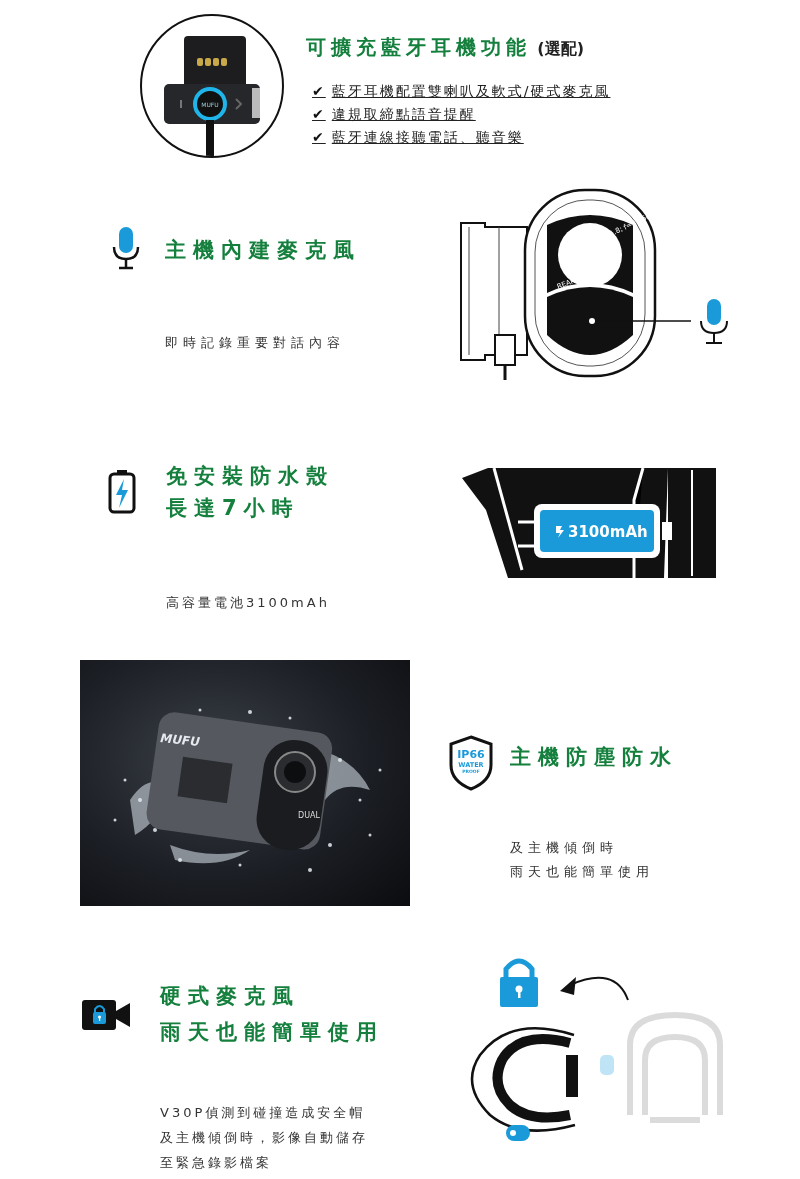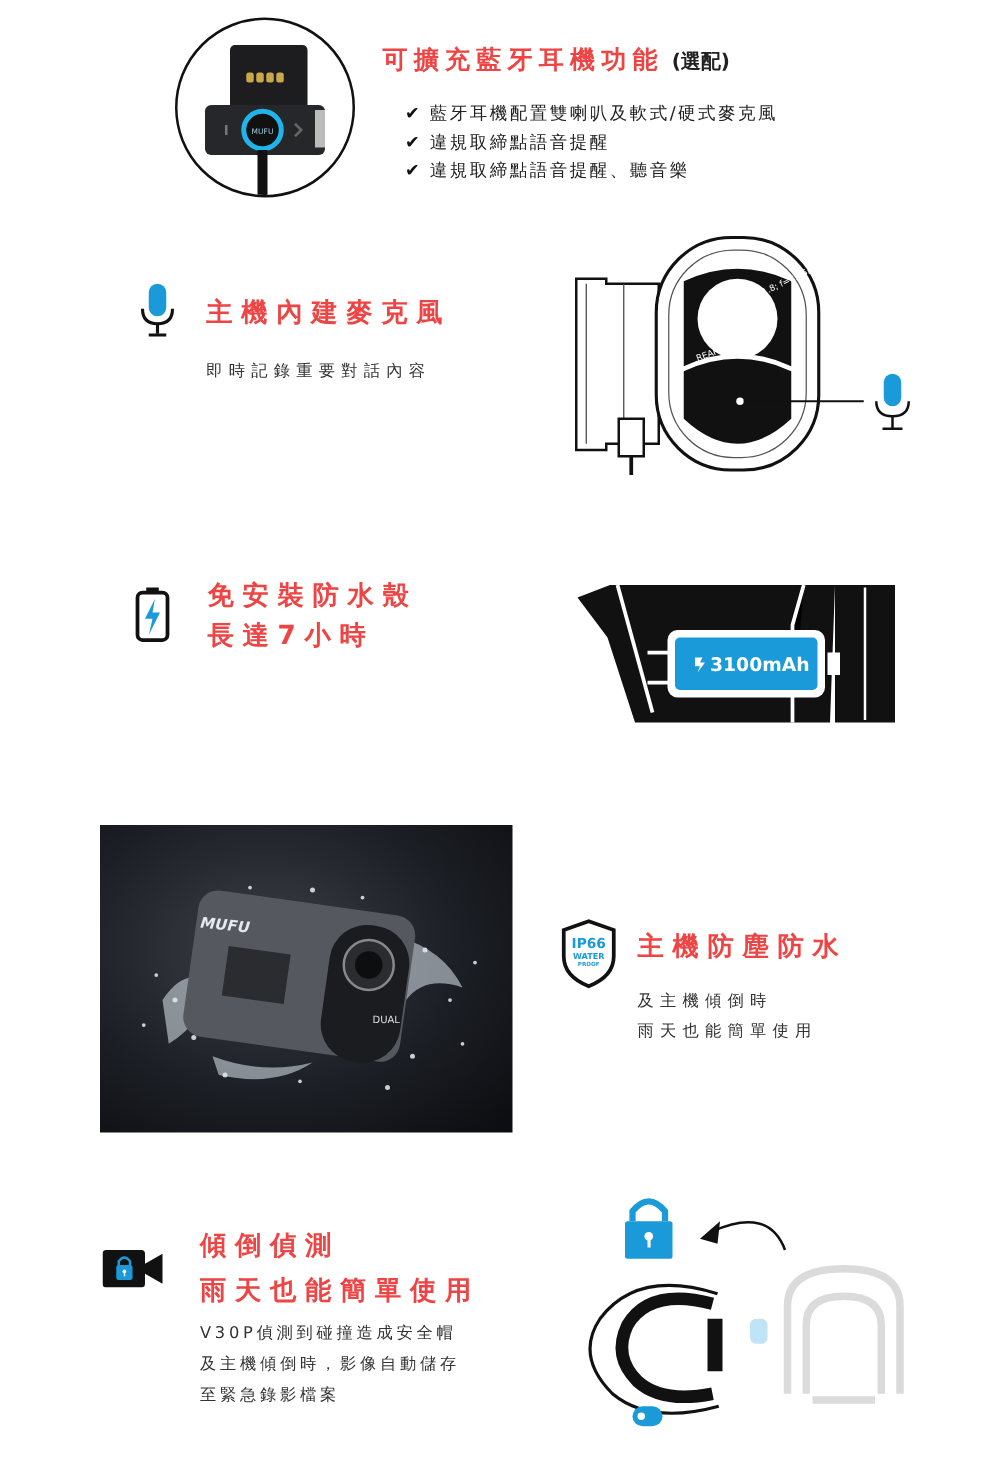--- a/index.html
+++ b/index.html
@@ -1,20 +1,20 @@
 <!DOCTYPE html>
 <html><head>
 <meta charset="utf-8">
 <style>
   html, body { margin:0; padding:0; background:#fff; }
   body { width:800px; height:1179px; position:relative; overflow:hidden;
          font-family:"DejaVu Sans", "Liberation Sans", sans-serif; color:#222; }
   .abs { position:absolute; }
-  .title { font-weight:bold; color:#ef4444; letter-spacing:5px; }
-  .sub { color:#333; letter-spacing:4px; }
+  .title { font-weight:bold; color:#15803d; letter-spacing:5px; }
+  .sub { color:#333; letter-spacing:4px;margin-top:46px; }
   .check-list { list-style:none; margin:0; padding:0; }
   .check-list li { font-size:14px; letter-spacing:2px; color:#222; line-height:23px; }
   .check-list li .chk { font-weight:bold; margin-right:6px; color:#111; }
   .photo { background: radial-gradient(ellipse at 40% 40%, #3b3f47 0%, #1c1f25 55%, #0b0c0f 100%); }
 </style>
 </head>
 <body>
 
 <div class="abs" style="left:140px;top:14px;width:140px;height:140px;border:2px solid #111;border-radius:50%;overflow:hidden;background:#fff;">
   <svg width="140" height="140" viewBox="0 0 140 140">
@@ -33,24 +33,24 @@
     <path d="M94 83 L99 88 L94 93" stroke="#666" stroke-width="2" fill="none"></path>
     <rect x="64" y="104" width="8" height="40" fill="#111"></rect>
   </svg>
 </div>
 
 <div class="abs" style="left:306px;top:34px;font-size:20px;">
   <span class="title">可擴充藍牙耳機功能</span>
   <span style="font-size:16px;font-weight:bold;">(選配)</span>
 </div>
 
-<ul class="abs check-list" style="left:324px;top:80px;">
+<ul class="abs check-list" style="left:312px;top:80px;text-decoration:underline;">
   <li><span class="chk">✔</span><span>藍牙耳機配置雙喇叭及軟式/硬式麥克風</span></li>
   <li><span class="chk">✔</span><span>違規取締點語音提醒</span></li>
-  <li><span class="chk">✔</span><span>違規取締點語音提醒、聽音樂</span></li>
+  <li><span class="chk">✔</span><span>藍牙連線接聽電話、聽音樂</span></li>
 </ul>
 
 <div class="abs" style="left:112px;top:225px;">
   <svg width="28" height="46" viewBox="0 0 28 46">
     <rect x="7" y="2" width="14" height="26" rx="7" fill="#1a9ad9"></rect>
     <path d="M2 22 Q2 34 14 34 Q26 34 26 22" stroke="#111" stroke-width="2.5" fill="none"></path>
     <line x1="14" y1="34" x2="14" y2="42" stroke="#111" stroke-width="2.5"></line>
     <line x1="7" y1="43" x2="21" y2="43" stroke="#111" stroke-width="2.5"></line>
   </svg>
 </div>
@@ -87,20 +87,21 @@
     <rect x="9" y="2" width="10" height="5" fill="#111"></rect>
     <rect x="2" y="6" width="24" height="38" rx="4" fill="#fff" stroke="#111" stroke-width="3"></rect>
     <path d="M16 11 L8 27 L14 27 L11 40 L20 22 L14 22 Z" fill="#1a9ad9"></path>
   </svg>
 </div>
 <div class="abs title" style="left:166px;top:460px;font-size:21px;letter-spacing:7px;line-height:32px;">
   <div>免安裝防水殼</div>
   <div>長達7小時</div>
 </div>
 <div class="abs sub" style="left:166px;top:545px;font-size:13px;letter-spacing:3px;line-height:24px;">
+  <div>高容量電池3100mAh</div>
 </div>
 
 <div class="abs" style="left:458px;top:460px;text-align:center;">
   <svg width="270" height="125" viewBox="0 0 270 125">
     <path d="M4 18 L30 8 L210 8 L206 118 L50 118 L28 50 Z" fill="#111"></path>
     <path d="M36 8 L64 110" stroke="#fff" stroke-width="3"></path>
     <path d="M185 8 L176 40 L176 118" stroke="#fff" stroke-width="3"></path>
     <rect x="210" y="8" width="48" height="110" fill="#111"></rect>
     <line x1="234" y1="10" x2="234" y2="116" stroke="#fff" stroke-width="2"></line>
     <line x1="60" y1="62" x2="176" y2="62" stroke="#fff" stroke-width="3"></line>
@@ -161,21 +162,21 @@
   <svg width="50" height="30" viewBox="0 0 50 30">
     <rect x="0" y="0" width="34" height="30" rx="3" fill="#111"></rect>
     <path d="M34 11 L48 3 L48 27 L34 19 Z" fill="#111"></path>
     <rect x="11" y="12" width="13" height="12" rx="2" fill="#1a9ad9"></rect>
     <path d="M13 13 L13 9 Q17.5 3 22 9 L22 13" stroke="#1a9ad9" stroke-width="2" fill="none"></path>
     <circle cx="17.5" cy="17" r="1.5" fill="#fff"></circle>
     <rect x="17" y="17" width="1.2" height="4" fill="#fff"></rect>
   </svg>
 </div>
 <div class="abs title" style="left:160px;top:978px;font-size:21px;letter-spacing:7px;line-height:36px;">
-  <div>傾倒偵測</div>
+  <div>硬式麥克風</div>
   <div>雨天也能簡單使用</div>
 </div>
 <div class="abs sub" style="left:160px;top:1054px;font-size:13px;letter-spacing:3px;line-height:25px;">
   <div>V30P偵測到碰撞造成安全帽</div>
   <div>及主機傾倒時，影像自動儲存</div>
   <div>至緊急錄影檔案</div>
 </div>
 
 <div class="abs" style="left:450px;top:955px;">
   <svg width="280" height="220" viewBox="0 0 280 220">

